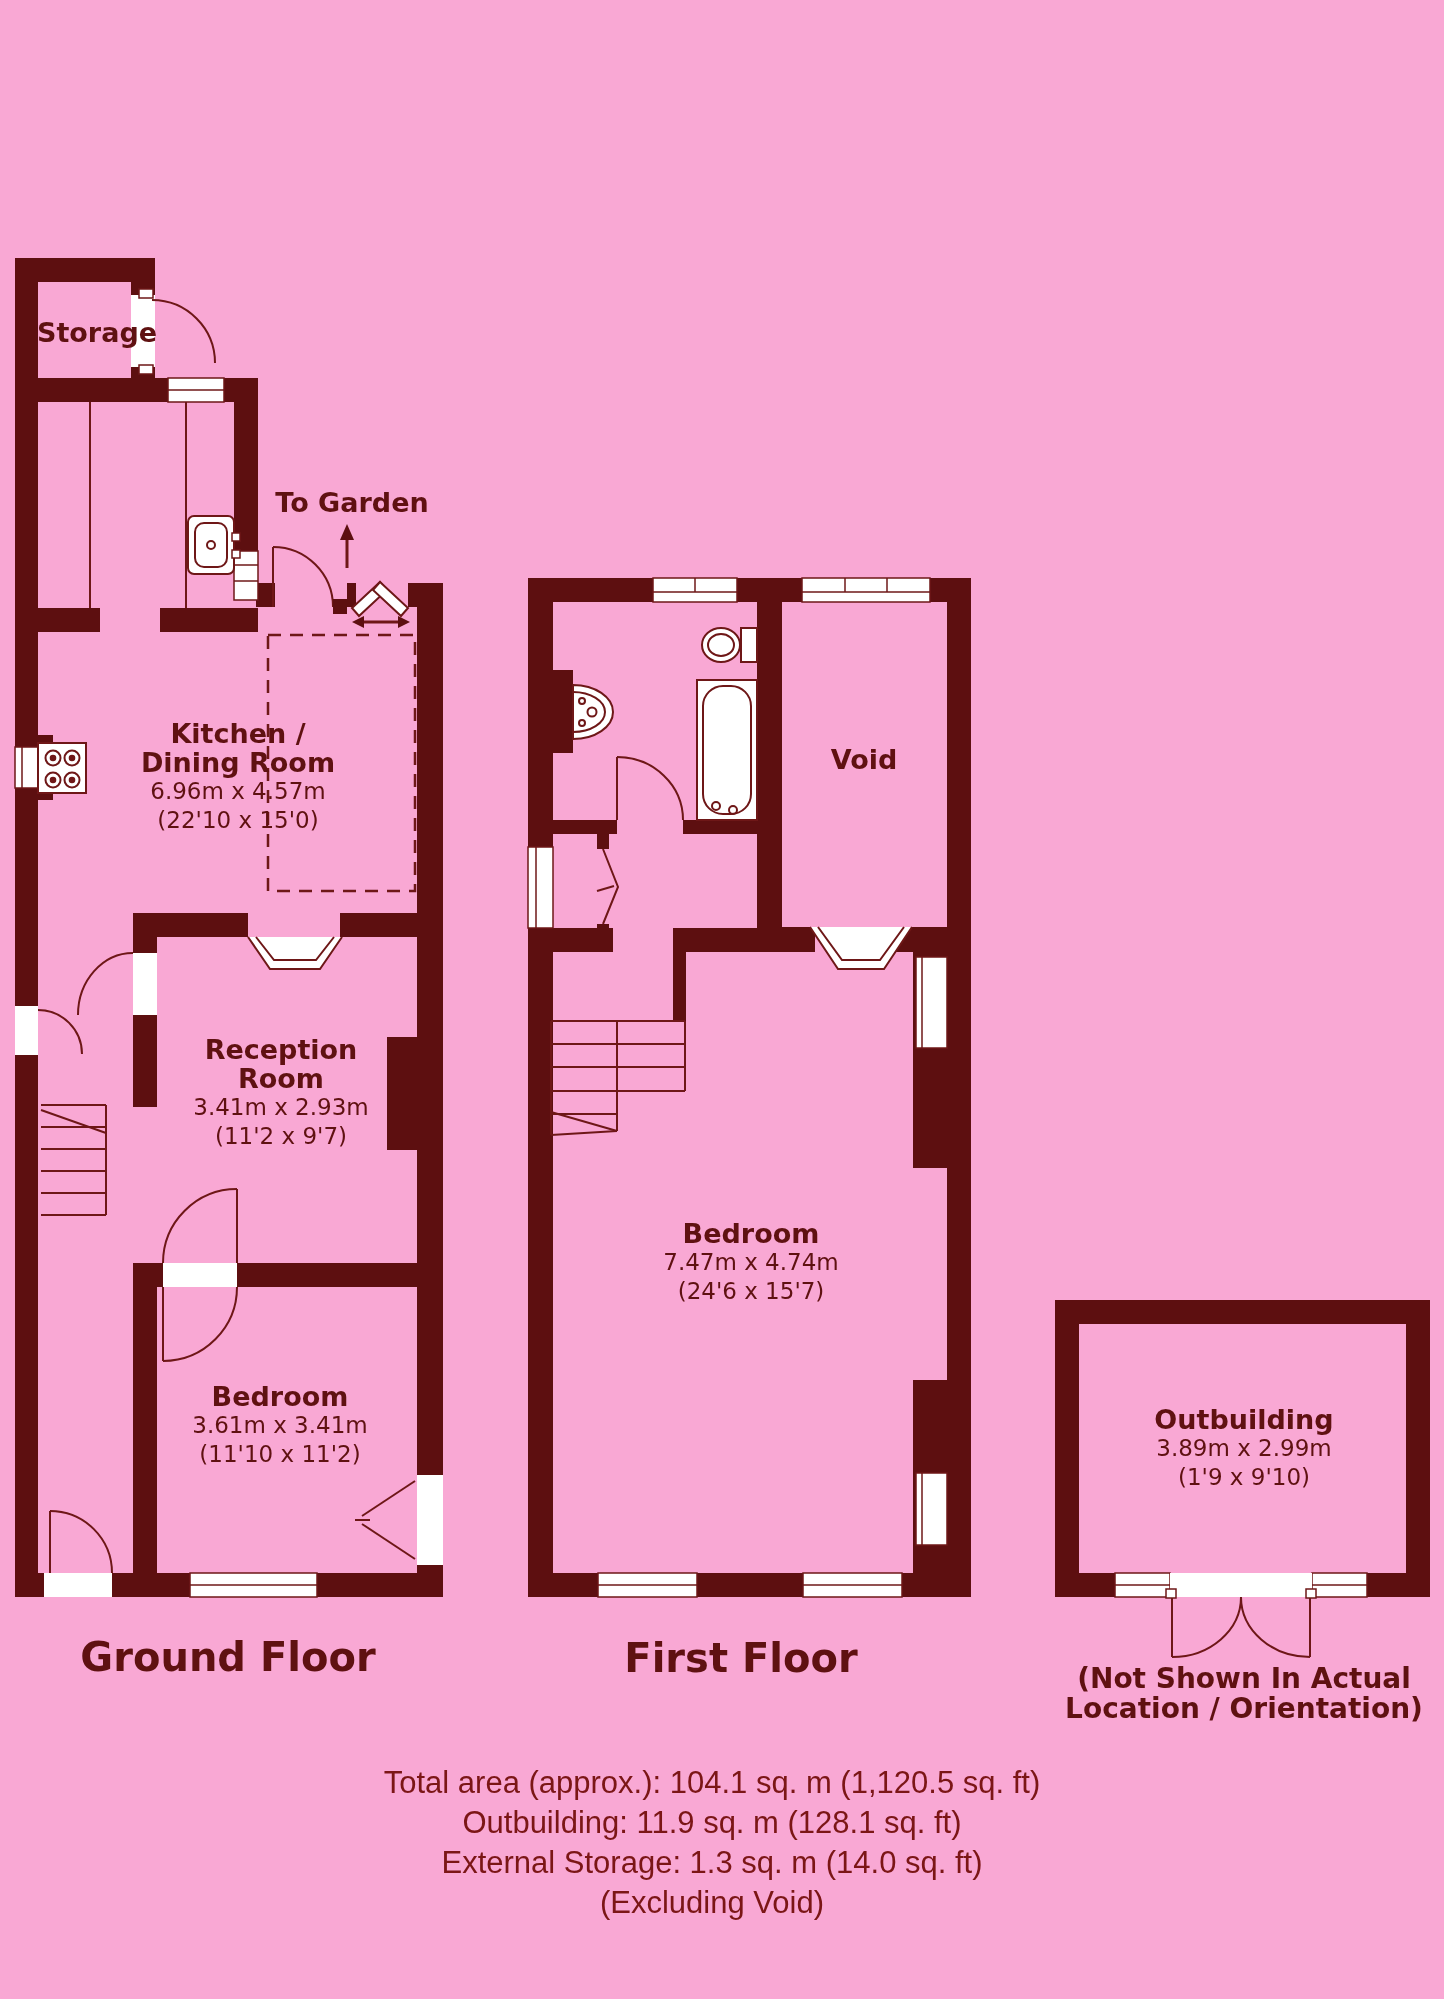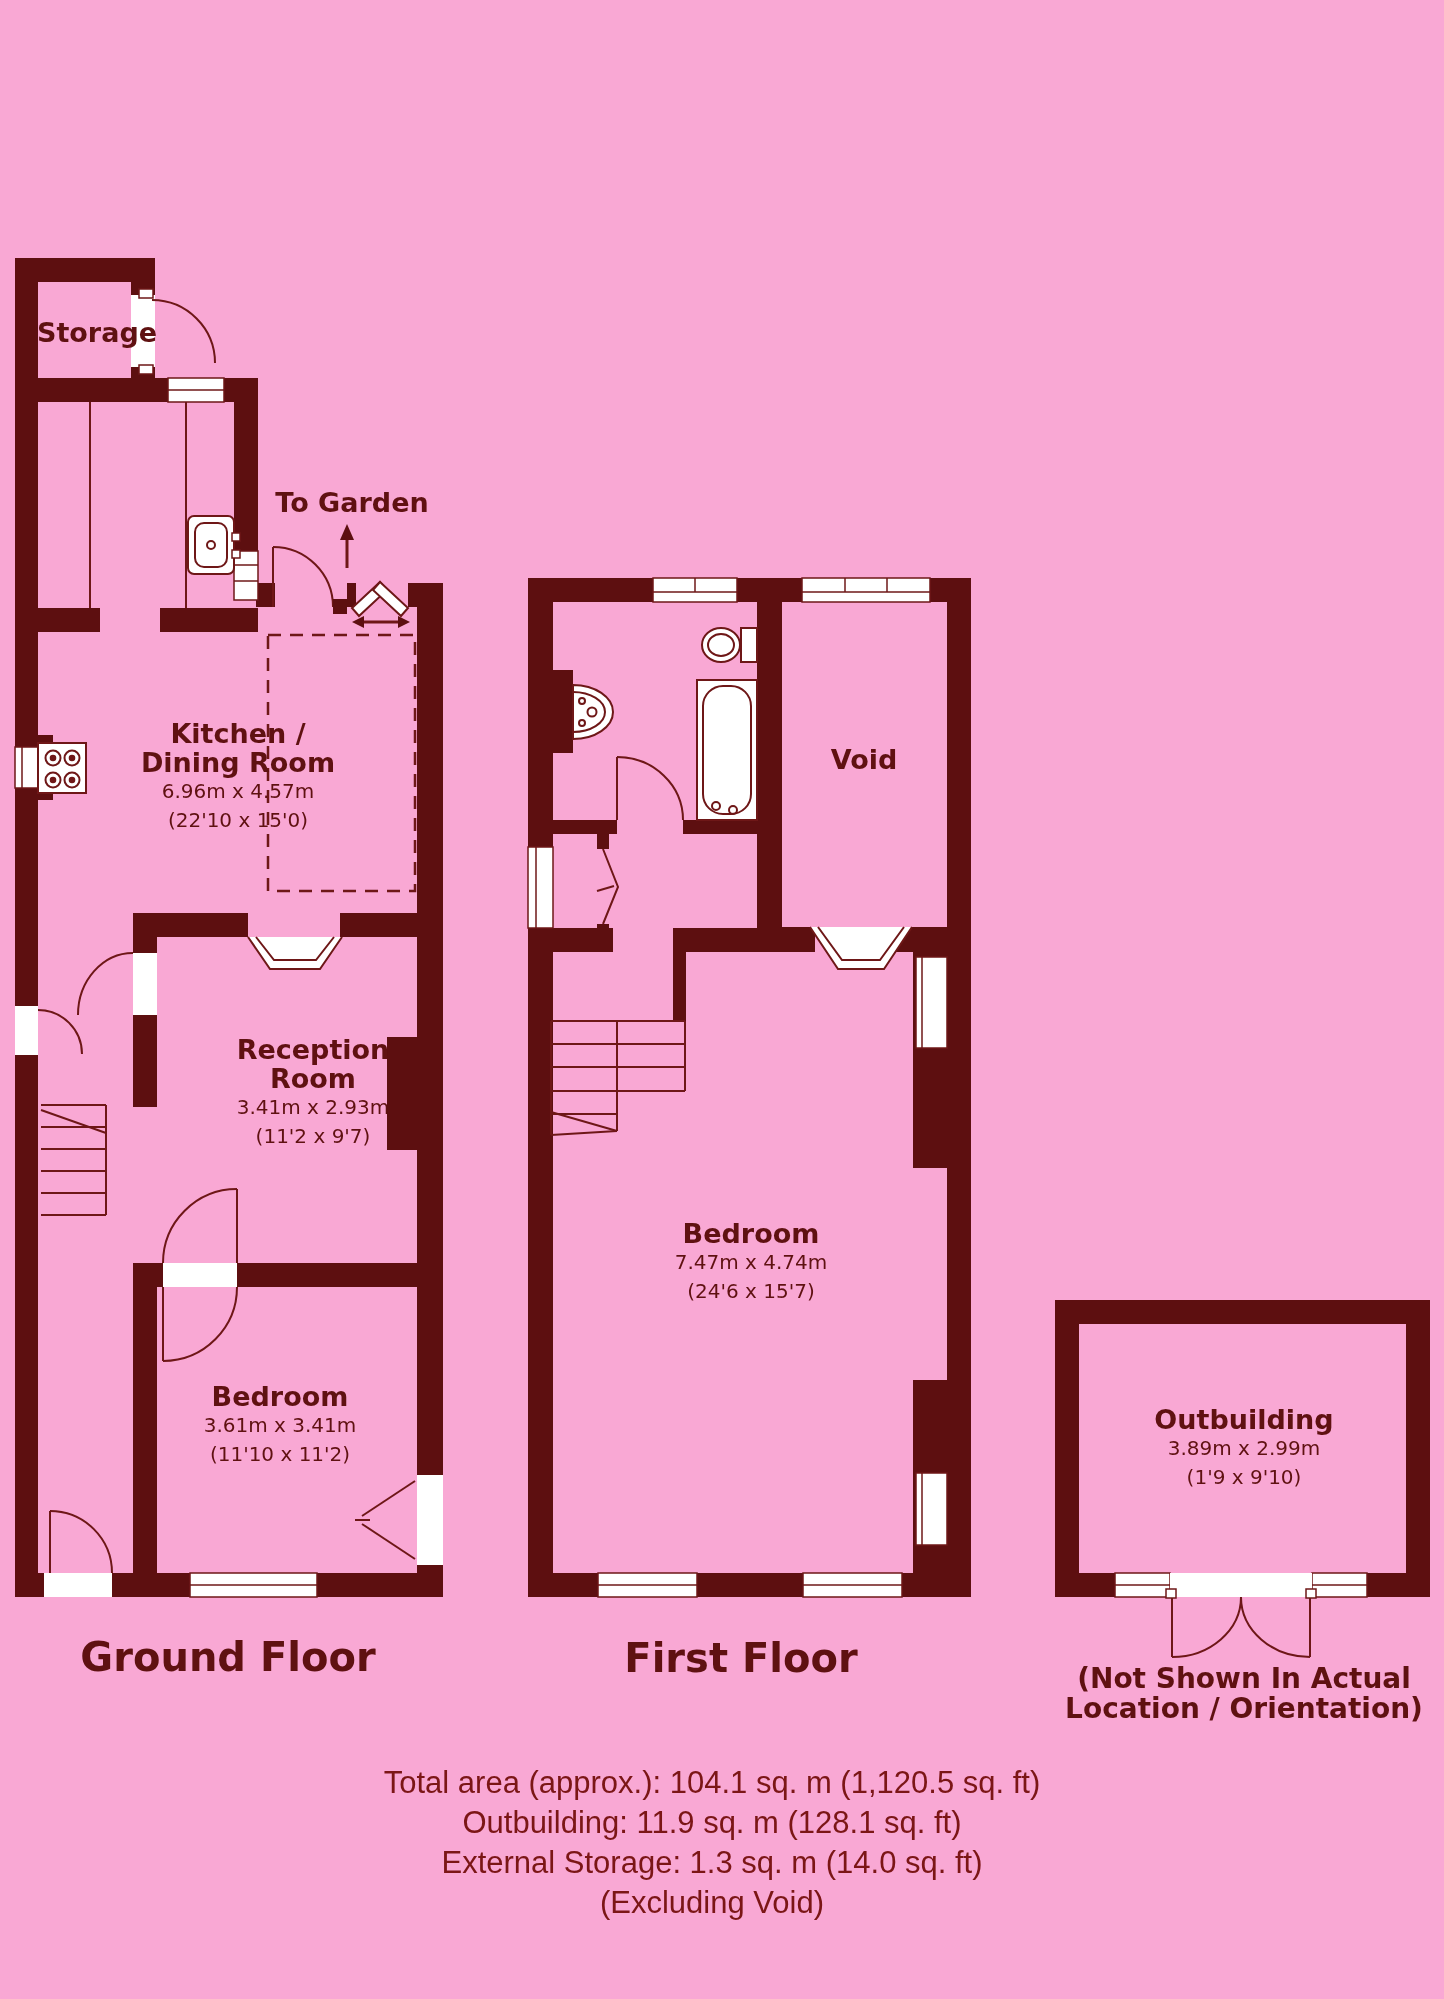--- a/index.html
+++ b/index.html
@@ -1,21 +1,21 @@
 <!DOCTYPE html>
 <html><head>
 <meta charset="utf-8">
 <style>
   html,body{margin:0;padding:0;background:#ffffff;}
   #page{position:relative;width:1444px;height:1999px;background:#f9a8d4;overflow:hidden;padding-left:36px;}
   #plan-svg{position:absolute;left:0;top:0;}
   .room-label{position:absolute;transform:translate(-50%,-50%);text-align:center;
      color:#5f1111;font-family:"DejaVu Sans","Liberation Sans",sans-serif;white-space:nowrap;}
   .rl-name{font-weight:bold;font-size:27px;line-height:29px;}
-  .rl-dim{font-weight:normal;font-size:20px;line-height:29px;}
+  .rl-dim{font-weight:normal;font-size:23px;line-height:29px;}
   .floor-title{position:absolute;transform:translate(-50%,-50%);color:#5f1111;
      font-family:"DejaVu Sans","Liberation Sans",sans-serif;font-weight:bold;font-size:40px;white-space:nowrap;}
   .note-line{font-weight:bold;font-size:28px;line-height:30px;}
   .summary{position:absolute;transform:translate(-50%,-50%);text-align:center;color:#7b1616;
      font-family:"Liberation Sans","DejaVu Sans",sans-serif;font-weight:normal;}
   .summary div{font-size:31px;line-height:40px;white-space:nowrap;}
 </style>
 </head>
 <body>
 
@@ -309,21 +309,21 @@
   <div class="rl-name">To Garden</div>
 </div>
 
 <div class="room-label" style="left:226px;top:777px;margin-left:12px;">
   <div class="rl-name">Kitchen /</div>
   <div class="rl-name">Dining Room</div>
   <div class="rl-dim">6.96m x 4.57m</div>
   <div class="rl-dim">(22'10 x 15'0)</div>
 </div>
 
-<div class="room-label" style="left:281px;top:1093px;margin-left:32px;">
+<div class="room-label" style="left:281px;top:1093px;">
   <div class="rl-name">Reception</div>
   <div class="rl-name">Room</div>
   <div class="rl-dim">3.41m x 2.93m</div>
   <div class="rl-dim">(11'2 x 9'7)</div>
 </div>
 
 <div class="room-label" style="left:280px;top:1425px;">
   <div class="rl-name">Bedroom</div>
   <div class="rl-dim">3.61m x 3.41m</div>
   <div class="rl-dim">(11'10 x 11'2)</div>

